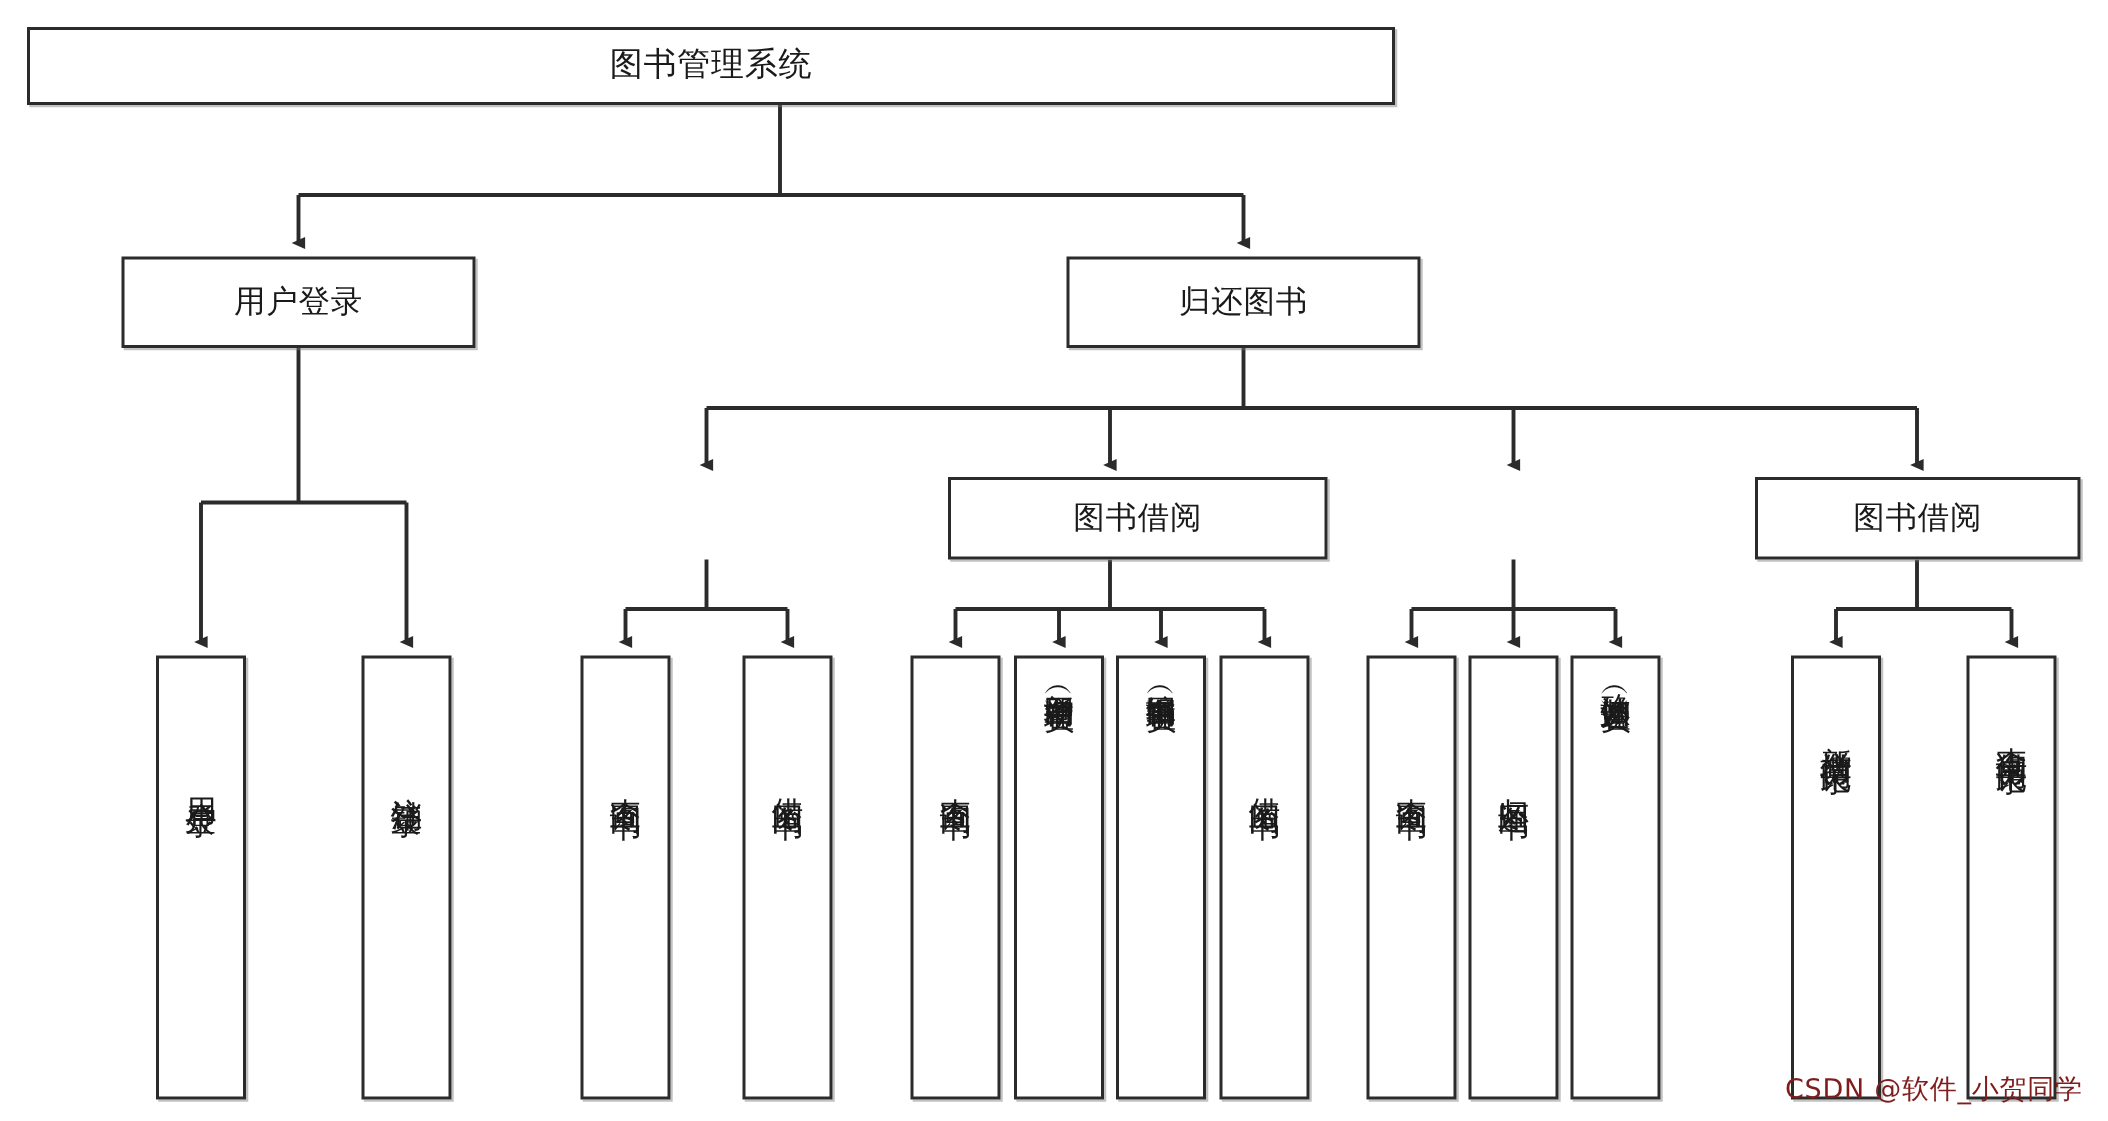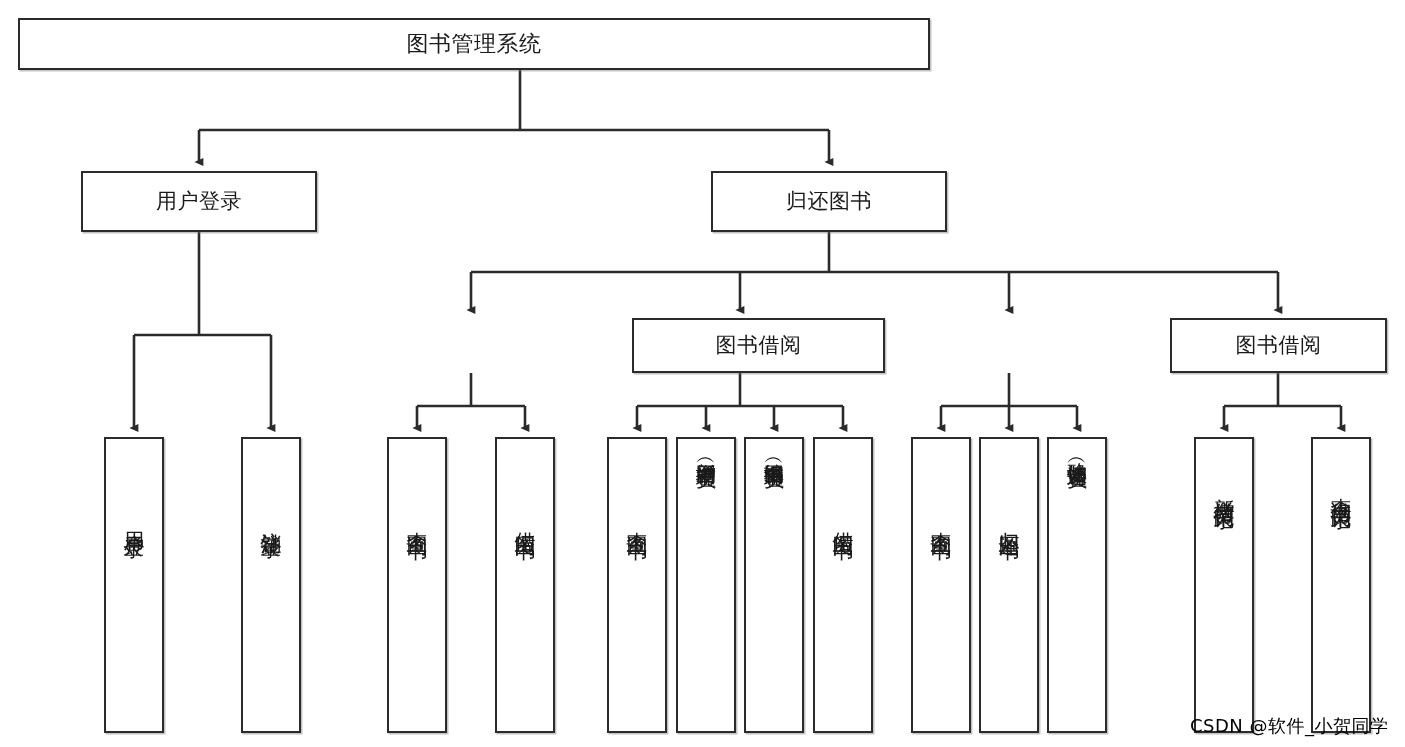--- a/index.html
+++ b/index.html
@@ -61,21 +61,21 @@
     line-height: 1.05;
     letter-spacing: 2.5px;
     white-space: nowrap;
   }
   .node.vert.tall-text .lbl {
     font-size: 20px;
     letter-spacing: 1px;
   }
   .watermark {
     position: absolute;
-    color: #000000;
+    color: #7f1d1d;
     font-size: 18px;
     white-space: nowrap;
     letter-spacing: 0.5px;
   }
 </style>
 </head>
 <body>
 
 <div id="canvas">
 

